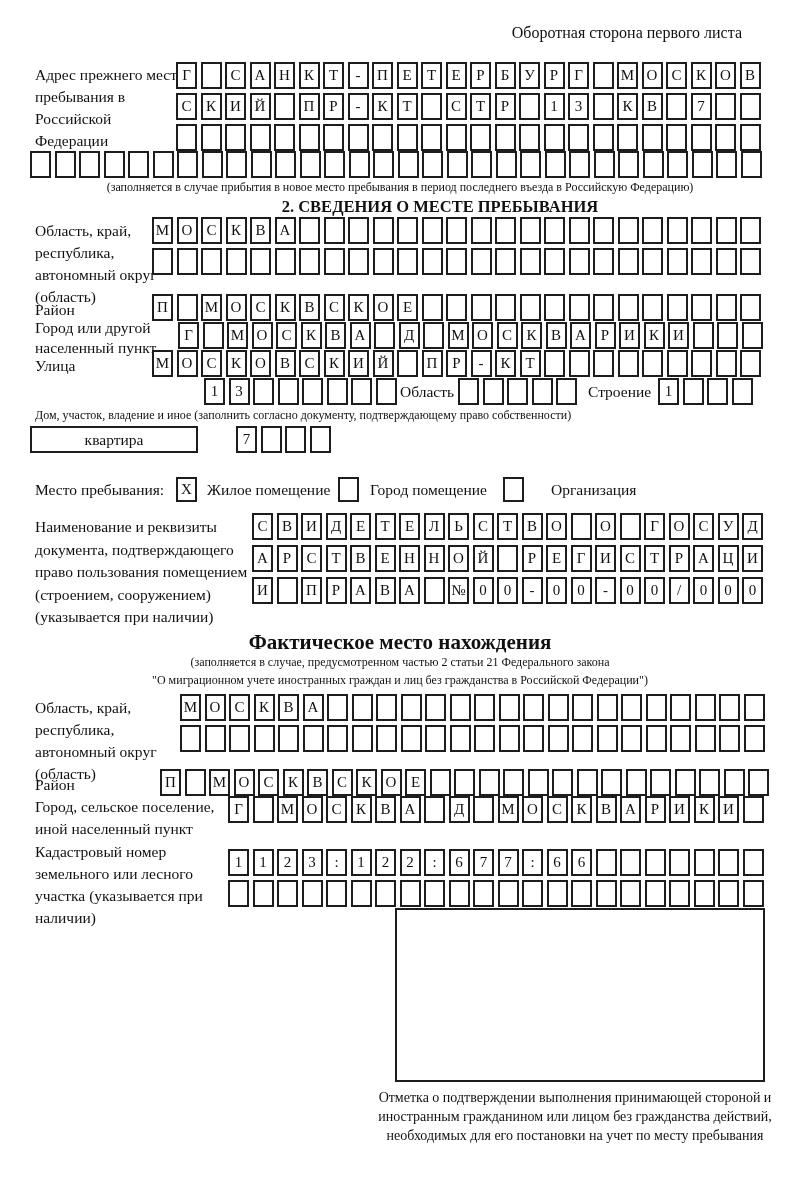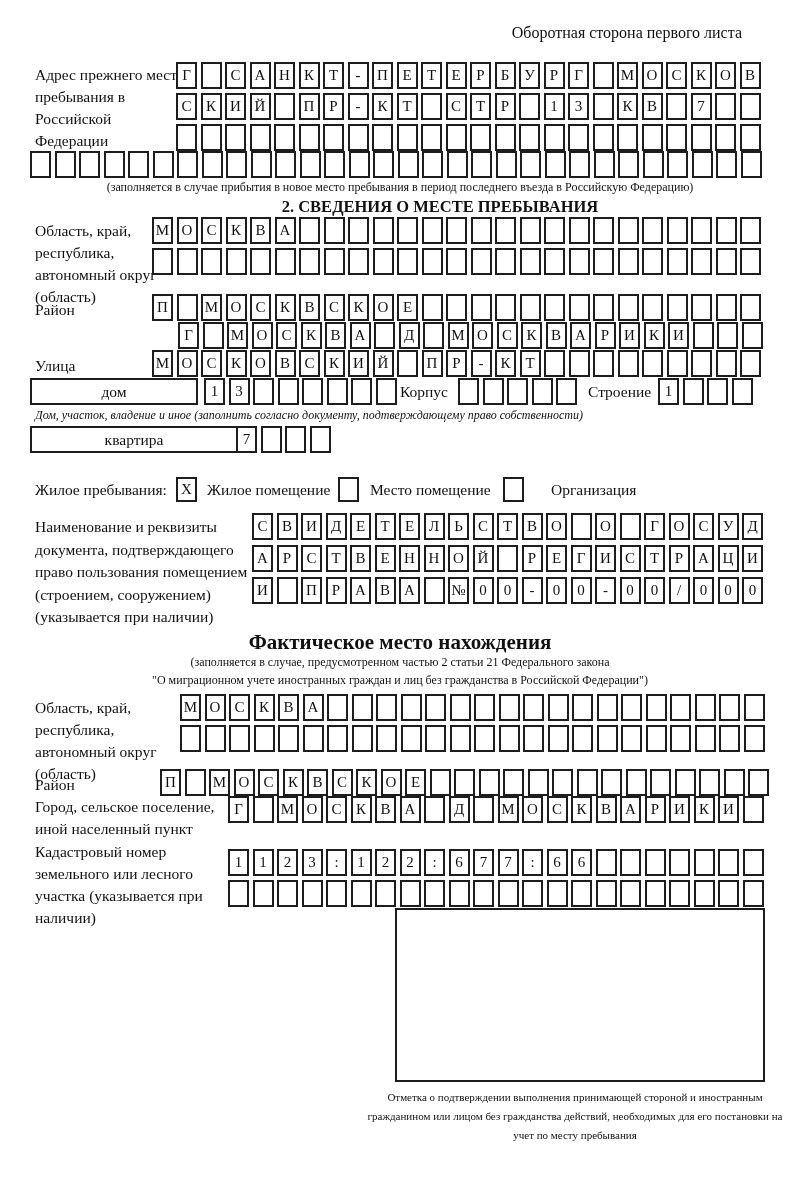--- a/index.html
+++ b/index.html
@@ -228,20 +228,21 @@
       <span class="cbox"></span>
       <span class="cbox"></span>
       <span class="cbox"></span>
       <span class="cbox"></span>
       <span class="cbox"></span>
       <span class="cbox"></span>
       <span class="cbox"></span>
       <span class="cbox"></span>
     </div>
 
+  <div class="abs label" style="left:35px; top:318px; width:145px; line-height:20px;">Город или другой населенный пункт</div>
   <div class="boxrow" style="left:178px; top:322px;">
       <span class="cbox">Г</span>
       <span class="cbox"></span>
       <span class="cbox">М</span>
       <span class="cbox">О</span>
       <span class="cbox">С</span>
       <span class="cbox">К</span>
       <span class="cbox">В</span>
       <span class="cbox">А</span>
       <span class="cbox"></span>
@@ -284,61 +285,60 @@
       <span class="cbox"></span>
       <span class="cbox"></span>
       <span class="cbox"></span>
       <span class="cbox"></span>
       <span class="cbox"></span>
       <span class="cbox"></span>
       <span class="cbox"></span>
       <span class="cbox"></span>
     </div>
 
-  <div class="widebox" style="left:30px; top:378px; width:168px;">дом</div>
   <div class="boxrow" style="left:204px; top:378px;">
       <span class="cbox">1</span>
       <span class="cbox">3</span>
       <span class="cbox"></span>
       <span class="cbox"></span>
       <span class="cbox"></span>
       <span class="cbox"></span>
       <span class="cbox"></span>
       <span class="cbox"></span>
     </div>
-  <div class="abs label" style="left:400px; top:381px;">Корпус</div>
+  <div class="abs label" style="left:400px; top:381px;">Область</div>
   <div class="boxrow" style="left:458px; top:378px;">
       <span class="cbox"></span>
       <span class="cbox"></span>
       <span class="cbox"></span>
       <span class="cbox"></span>
       <span class="cbox"></span>
     </div>
   <div class="abs label" style="left:588px; top:381px;">Строение</div>
   <div class="boxrow" style="left:658px; top:378px;">
       <span class="cbox">1</span>
       <span class="cbox"></span>
       <span class="cbox"></span>
       <span class="cbox"></span>
     </div>
-  <div class="abs note" style="left:35px; top:408px;font-style:italic;">Дом, участок, владение и иное (заполнить согласно документу, подтверждающему право собственности)</div>
-
-  <div class="widebox" style="left:30px; top:426px; width:208px;">квартира</div>
+  <div class="abs note" style="left:35px; top:408px;">Дом, участок, владение и иное (заполнить согласно документу, подтверждающему право собственности)</div>
+
+  <div class="widebox" style="left:30px; top:426px; width:168px;">квартира</div>
   <div class="boxrow" style="left:236px; top:426px;">
       <span class="cbox">7</span>
       <span class="cbox"></span>
       <span class="cbox"></span>
       <span class="cbox"></span>
     </div>
 
-  <div class="abs label" style="left:35px; top:479px;">Жилое пребывания:</div>
+  <div class="abs label" style="left:35px; top:479px;">Место пребывания:</div>
   <div class="chk" style="left:176px; top:477px;">X</div>
   <div class="abs label" style="left:207px; top:479px;">Жилое помещение</div>
   <div class="chk" style="left:338px; top:477px;"></div>
-  <div class="abs label" style="left:370px; top:479px;">Место помещение</div>
+  <div class="abs label" style="left:370px; top:479px;">Город помещение</div>
   <div class="chk" style="left:503px; top:477px;"></div>
   <div class="abs label" style="left:551px; top:479px;">Организация</div>
 
   <div class="abs label" style="left:35px; top:516px; width:225px; line-height:22.5px;">Наименование и реквизиты документа, подтверждающего право пользования помещением (строением, сооружением) (указывается при наличии)</div>
   <div class="boxrow" style="left:252px; top:513px;">
       <span class="cbox">С</span>
       <span class="cbox">В</span>
       <span class="cbox">И</span>
       <span class="cbox">Д</span>
       <span class="cbox">Е</span>
@@ -563,15 +563,15 @@
       <span class="cbox"></span>
       <span class="cbox"></span>
       <span class="cbox"></span>
       <span class="cbox"></span>
       <span class="cbox"></span>
       <span class="cbox"></span>
       <span class="cbox"></span>
     </div>
 
   <div class="stampbox" style="left:395px; top:908px; width:370px; height:174px;"></div>
-  <div class="abs note center" style="left:365px; top:1088px; width:420px; font-size:11px; line-height:19px;">Отметка о подтверждении выполнения принимающей стороной и иностранным гражданином или лицом без гражданства действий, необходимых для его постановки на учет по месту пребывания</div>
+  <div class="abs note center" style="left:365px; top:1088px; width:420px; font-size:14px; line-height:19px;">Отметка о подтверждении выполнения принимающей стороной и иностранным гражданином или лицом без гражданства действий, необходимых для его постановки на учет по месту пребывания</div>
 
 </div>
 
 </body></html>

